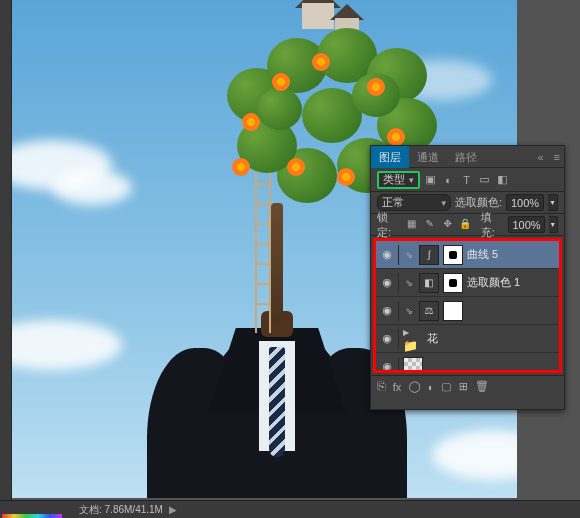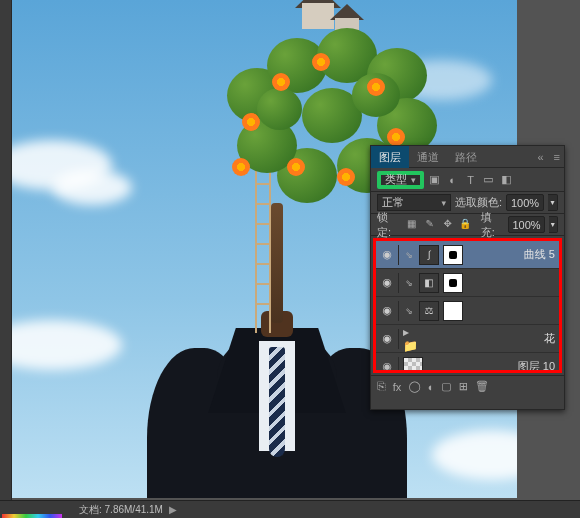--- a/index.html
+++ b/index.html
@@ -40,48 +40,48 @@
 .flower{ position:absolute; width:18px; height:18px; background:radial-gradient(circle at 50% 50%,#ffb300 0 30%,#ff7b1a 30% 70%,#e85510 70%); border-radius:50%;}
 .house{ position:absolute; left:85px; top:-15px; width:32px; height:26px; background:#d6cdbf;}
 .roof{ position:absolute; left:78px; top:-32px; width:0; height:0; border-left:23px solid transparent; border-right:23px solid transparent; border-bottom:22px solid #4a4038;}
 .house2{ position:absolute; left:118px; top:0px; width:24px; height:20px; background:#cfc7ba;}
 .roof2{ position:absolute; left:113px; top:-14px; width:0; height:0; border-left:17px solid transparent; border-right:17px solid transparent; border-bottom:16px solid #4a4038;}
 
 
 .panels { position:absolute; right:15px; top:145px; width:195px; height:265px; background:#3f3f3f; color:#cfcfcf; font-size:11px; box-shadow:0 2px 6px rgba(0,0,0,.6); border:1px solid #272727;}
 .panel-tabs{ display:flex; height:22px; border-bottom:1px solid #272727; align-items:center;}
 .tab{ padding:0 8px; height:22px; line-height:22px; color:#9a9a9a; cursor:default;}
-.tab.active{ background:#0c4a6e; color:#e5e5e5;}
+.tab.active{ background:#0369a1; color:#e5e5e5;}
 .panel-close{ margin-left:auto; padding:0 6px; color:#9a9a9a;}
 .panel-menu{ padding:0 4px; color:#9a9a9a;}
 .kind-row{ display:flex; align-items:center; gap:4px; height:24px; padding:0 6px; border-bottom:1px solid #272727;}
-.kind-select{ display:flex; align-items:center; gap:4px; background:#2f2f2f; border:4px solid #22c55e; height:18px; padding:0 4px; border-radius:2px;}
+.kind-select{ display:flex; align-items:center; gap:4px; background:#2f2f2f; border:2px solid #22c55e; height:18px; padding:0 4px; border-radius:2px;}
 .kind-caret{ font-size:9px; color:#aaa;}
 .filter-ico{ width:14px; height:14px; display:inline-flex; align-items:center; justify-content:center; color:#aaa; font-size:11px;}
 .blend-row, .lock-row{ display:flex; align-items:center; height:22px; padding:0 6px; gap:4px; border-bottom:1px solid #272727;}
-.blend-select{ flex:1; background:#2f2f2f; border:1px solid #222; height:17px; display:flex; align-items:center; padding:0 4px; justify-content:space-between; border-radius:0;}
+.blend-select{ flex:1; background:#2f2f2f; border:1px solid #222; height:17px; display:flex; align-items:center; padding:0 4px; justify-content:space-between; border-radius:6px;}
 .pct-box{ background:#2f2f2f; border:1px solid #222; height:17px; width:38px; display:flex; align-items:center; justify-content:center; border-radius:2px;}
 .pct-caret{ width:10px; background:#2f2f2f; border:1px solid #222; border-left:none; height:17px; display:flex; align-items:center; justify-content:center; border-radius:0 2px 2px 0; font-size:8px;}
 .lbl{ color:#c2c2c2;}
 .lock-icons{ display:flex; gap:4px;}
 .lock-ico{ width:14px; height:14px; color:#aaa; font-size:10px; text-align:center;}
 
 
 .layers-box{ border:3px solid #ff0000; margin:2px; height:135px; overflow:hidden;}
 .layer{ display:flex; align-items:center; height:28px; padding:0 4px; gap:4px; border-bottom:1px solid #2f2f2f;}
 .layer.selected{ background:#5a7497;}
 .eye{ width:14px; height:14px; display:flex; align-items:center; justify-content:center; color:#ccc;}
 .sep{ width:1px; height:20px; background:#2a2a2a;}
 .link-ico,.clip-ico{ width:12px; color:#aaa; font-size:9px; text-align:center;}
 .thumb{ width:20px; height:20px; border:1px solid #222; display:flex; align-items:center; justify-content:center; background:#444;}
 .adj-thumb{ background:#3a3a3a; color:#ccc; font-size:10px;}
 .mask-thumb{ background:#fff;}
 .mask-thumb.inner{ position:relative;}
 .mask-thumb.inner:after{content:""; position:absolute; left:5px; top:5px; width:8px; height:8px; background:#000; border-radius:2px;}
-.layer-name{ flex:1; color:#e2e2e2; white-space:nowrap; overflow:hidden;text-align:right;}
+.layer-name{ flex:1; color:#e2e2e2; white-space:nowrap; overflow:hidden;}
 .layer.group .thumb{ background:transparent; border:none; color:#bbb; font-size:12px;}
 .layer.dim{ opacity:.9;}
 .checker{ background:repeating-conic-gradient(#ccc 0 25%,#fff 0 50%) 0 0/8px 8px;}
 
 
 .layer-bottom{ position:relative; height:22px; border-top:1px solid #272727; display:flex; align-items:center; gap:7px; padding:0 6px; color:#aaa; font-size:11px;}
 
 
 .status{ position:absolute; left:0; bottom:0; height:18px; width:580px; background:#3a3a3a; border-top:1px solid #222; color:#bfbfbf; font-size:10px; display:flex; align-items:center; padding:0 8px; gap:6px;}
 .status .arrow{ color:#999;}
@@ -204,20 +204,21 @@
       <span class="thumb mask-thumb inner"></span>
       <span class="layer-name">曲线 5</span>
     </div>
 
     <div class="layer">
       <span class="eye">◉</span>
       <span class="sep"></span>
       <span class="link-ico">⇘</span>
       <span class="thumb adj-thumb">◧</span>
       <span class="thumb mask-thumb inner"></span>
+      <span class="layer-name">选取颜色 1</span>
     </div>
 
     <div class="layer">
       <span class="eye">◉</span>
       <span class="sep"></span>
       <span class="link-ico">⇘</span>
       <span class="thumb adj-thumb">⚖</span>
       <span class="thumb mask-thumb"></span>
     </div>
 
@@ -225,21 +226,20 @@
       <span class="eye">◉</span>
       <span class="sep"></span>
       <span class="thumb">▸ 📁</span>
       <span class="layer-name">花</span>
     </div>
 
     <div class="layer dim">
       <span class="eye">◉</span>
       <span class="sep"></span>
       <span class="thumb checker"></span>
-      <span class="layer-name">图层 10</span>
     </div>
 
   </div>
 
   <div class="layer-bottom">
     <span>⎘</span>
     <span>fx</span>
     <span>◯</span>
     <span>◐</span>
     <span>▢</span>

